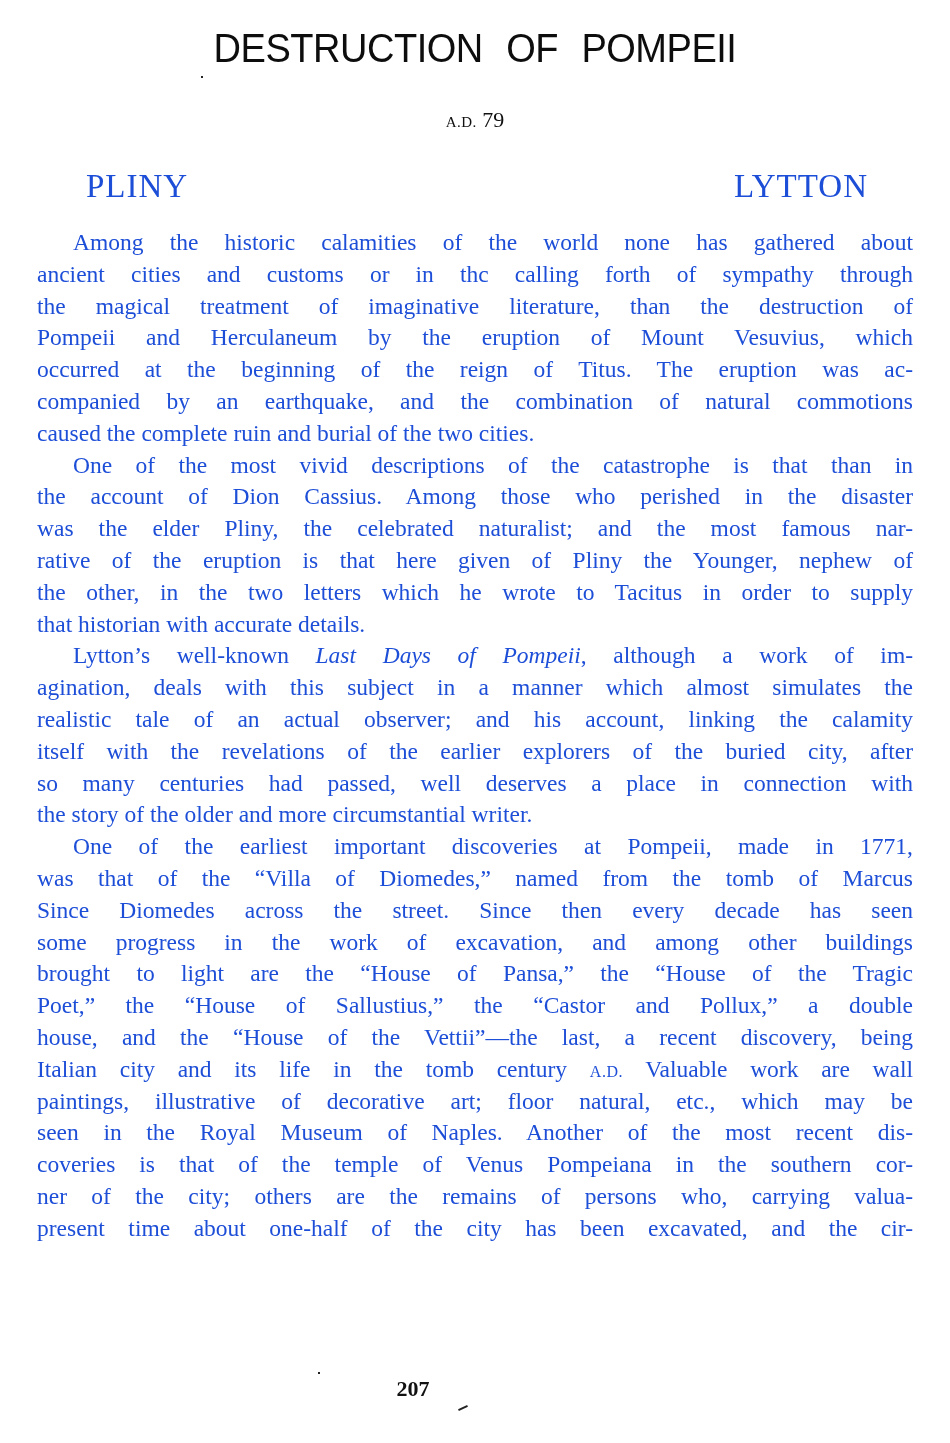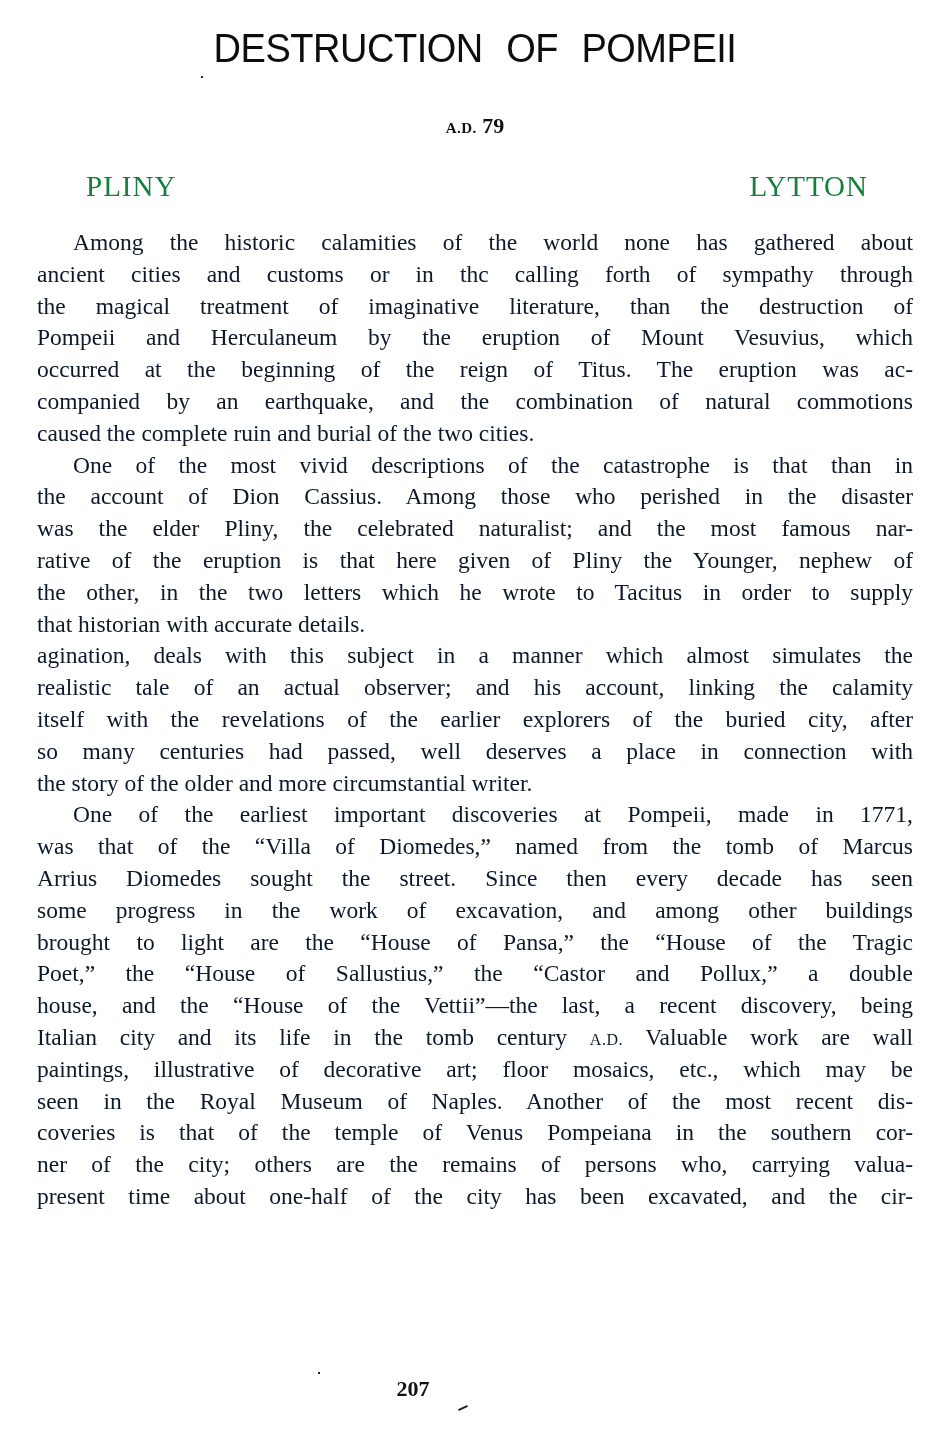--- a/index.html
+++ b/index.html
@@ -30,54 +30,54 @@
       color: #0d0d0d;
     }
     .page-title .word-gap { display: inline-block; width: 14px; }
     .date-line {
       position: absolute;
       top: 106px;
       left: 0;
       width: 950px;
       text-align: center;
       font-size: 22px;
-      line-height: 40px;
-      font-weight: bold;
+      line-height: 28px;
+      font-weight: normal;
       color: #111;
     }
     .date-line .ad {
       font-size: 15px;
       letter-spacing: 0.5px;
     }
     .authors {
       position: absolute;
       top: 168px;
       left: 86px;
       width: 782px;
       display: flex;
       justify-content: space-between;
-      font-size: 29px;
+      font-size: 33px;
       line-height: 36px;
       letter-spacing: 1px;
-      color: #15803d;
+      color: #1d4ed8;
     }
     .body-text {
       position: absolute;
       top: 227px;
       left: 37px;
       width: 876px;
     }
     .line {
       height: 31.8px;
       font-size: 23.5px;
       line-height: 31.8px;
       white-space: nowrap;
       text-align: justify;
       text-align-last: justify;
-      color: #0f172a;
+      color: #1d4ed8;
     }
     .line.last {
       text-align-last: left;
     }
     .line.indent {
       padding-left: 36px;
     }
     .sc {
       font-size: 16px;
       letter-spacing: 0.5px;
@@ -132,37 +132,38 @@
   <div>
     <div class="line indent">One of the most vivid descriptions of the catastrophe is that than in</div>
     <div class="line">the account of Dion Cassius.  Among those who perished in the disaster</div>
     <div class="line">was the elder Pliny, the celebrated naturalist; and the most famous nar-</div>
     <div class="line">rative of the eruption is that here given of Pliny the Younger, nephew of</div>
     <div class="line">the other, in the two letters which he wrote to Tacitus in order to supply</div>
     <div class="line last">that historian with accurate details.</div>
   </div>
 
   <div>
+    <div class="line indent"><span>Lytton’s well-known </span><em>Last Days of Pompeii</em><span>, although a work of im-</span></div>
     <div class="line">agination, deals with this subject in a manner which almost simulates the</div>
     <div class="line">realistic tale of an actual observer; and his account, linking the calamity</div>
     <div class="line">itself with the revelations of the earlier explorers of the buried city, after</div>
     <div class="line">so many centuries had passed, well deserves a place in connection with</div>
     <div class="line last">the story of the older and more circumstantial writer.</div>
   </div>
 
   <div>
     <div class="line indent">One of the earliest important discoveries at Pompeii, made in 1771,</div>
     <div class="line">was that of the “Villa of Diomedes,” named from the tomb of Marcus</div>
-    <div class="line">Arrius Diomedes sought the street.  Since then every decade has seen</div>
+    <div class="line">Since Diomedes across the street.  Since then every decade has seen</div>
     <div class="line">some progress in the work of excavation, and among other buildings</div>
     <div class="line">brought to light are the “House of Pansa,” the “House of the Tragic</div>
     <div class="line">Poet,” the “House of Sallustius,” the “Castor and Pollux,” a double</div>
     <div class="line">house, and the “House of the Vettii”—the last, a recent discovery, being</div>
     <div class="line"><span>Italian city and its life in the tomb century </span><span class="sc">A.D.</span><span>  Valuable work are wall</span></div>
-    <div class="line">paintings, illustrative of decorative art; floor mosaics, etc., which may be</div>
+    <div class="line">paintings, illustrative of decorative art; floor natural, etc., which may be</div>
     <div class="line">seen in the Royal Museum of Naples.  Another of the most recent dis-</div>
     <div class="line">coveries is that of the temple of Venus Pompeiana in the southern cor-</div>
     <div class="line">ner of the city; others are the remains of persons who, carrying valua-</div>
     <div class="line">present time about one-half of the city has been excavated, and the cir-</div>
   </div>
 </div>
 
 <div class="folio">207</div>
 
 <div class="speck" style="top:76px;left:201px;width:2px;height:2px;"></div>

